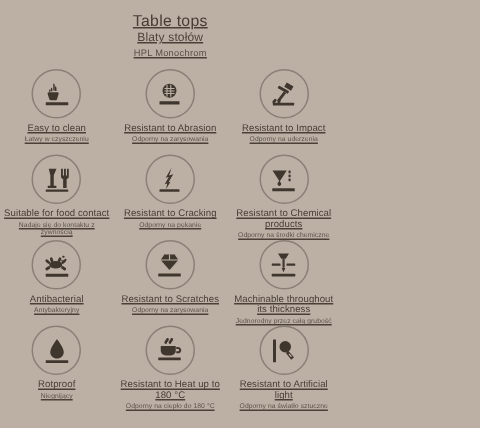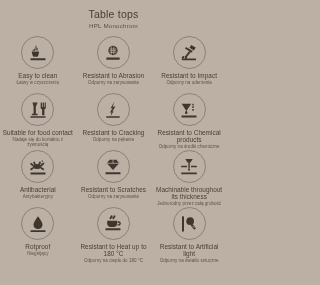--- a/index.html
+++ b/index.html
@@ -15,20 +15,21 @@
     color: #4a4038;
     -webkit-font-smoothing: antialiased;
   }
 
   #sheet {
     width: 227px;
     height: 285px;
     position: relative;
     box-sizing: border-box;
     padding: 0;
+    text-decoration: underline;
   }
 
   
   .header {
     text-align: center;
     padding-top: 8px;
   }
   .title-en {
     font-size: 10.5px;
     line-height: 12px;
@@ -107,20 +108,21 @@
     letter-spacing: 0.05px;
   }
 </style>
 </head>
 <body>
 
 <div id="sheet">
 
   <div class="header">
     <div class="title-en">Table tops</div>
+    <div class="title-pl">Blaty stołów</div>
     <div class="title-sub">HPL Monochrom</div>
   </div>
 
   <div class="grid">
 
     <div class="cell">
       <div class="badge">
         <span>
           <svg width="20" height="20" viewBox="0 0 24 24">
             <g class="glyph">

